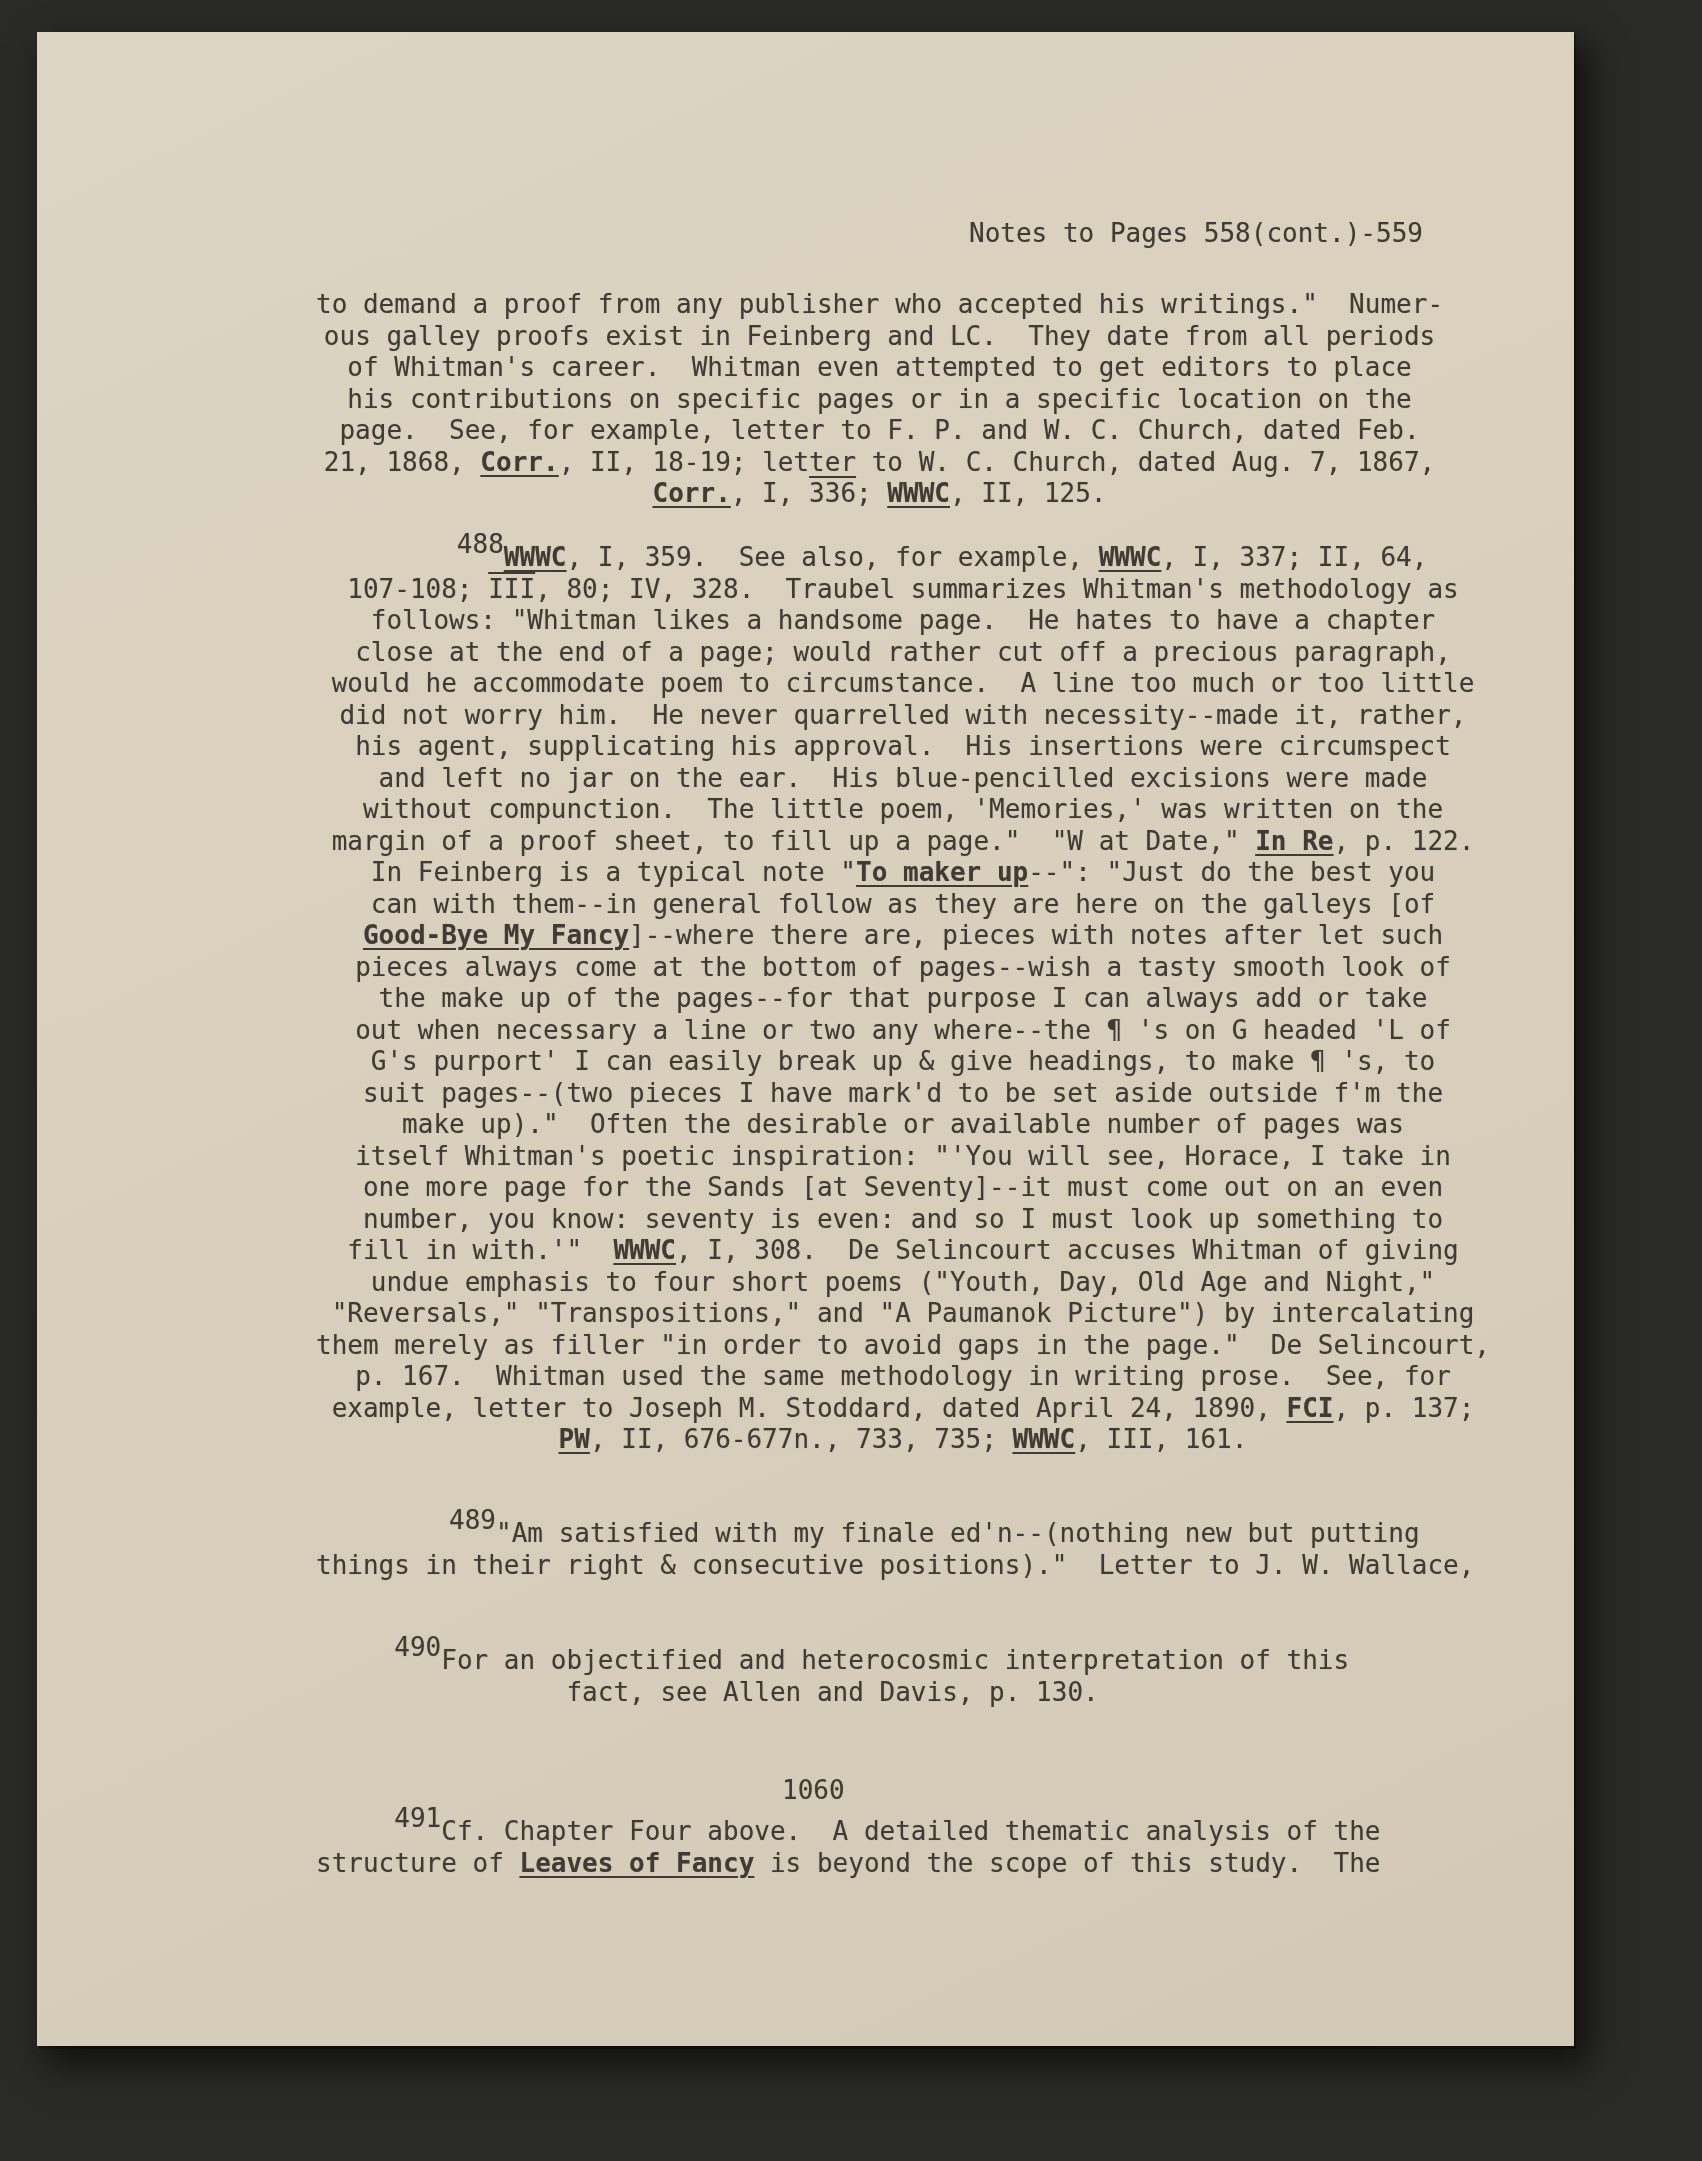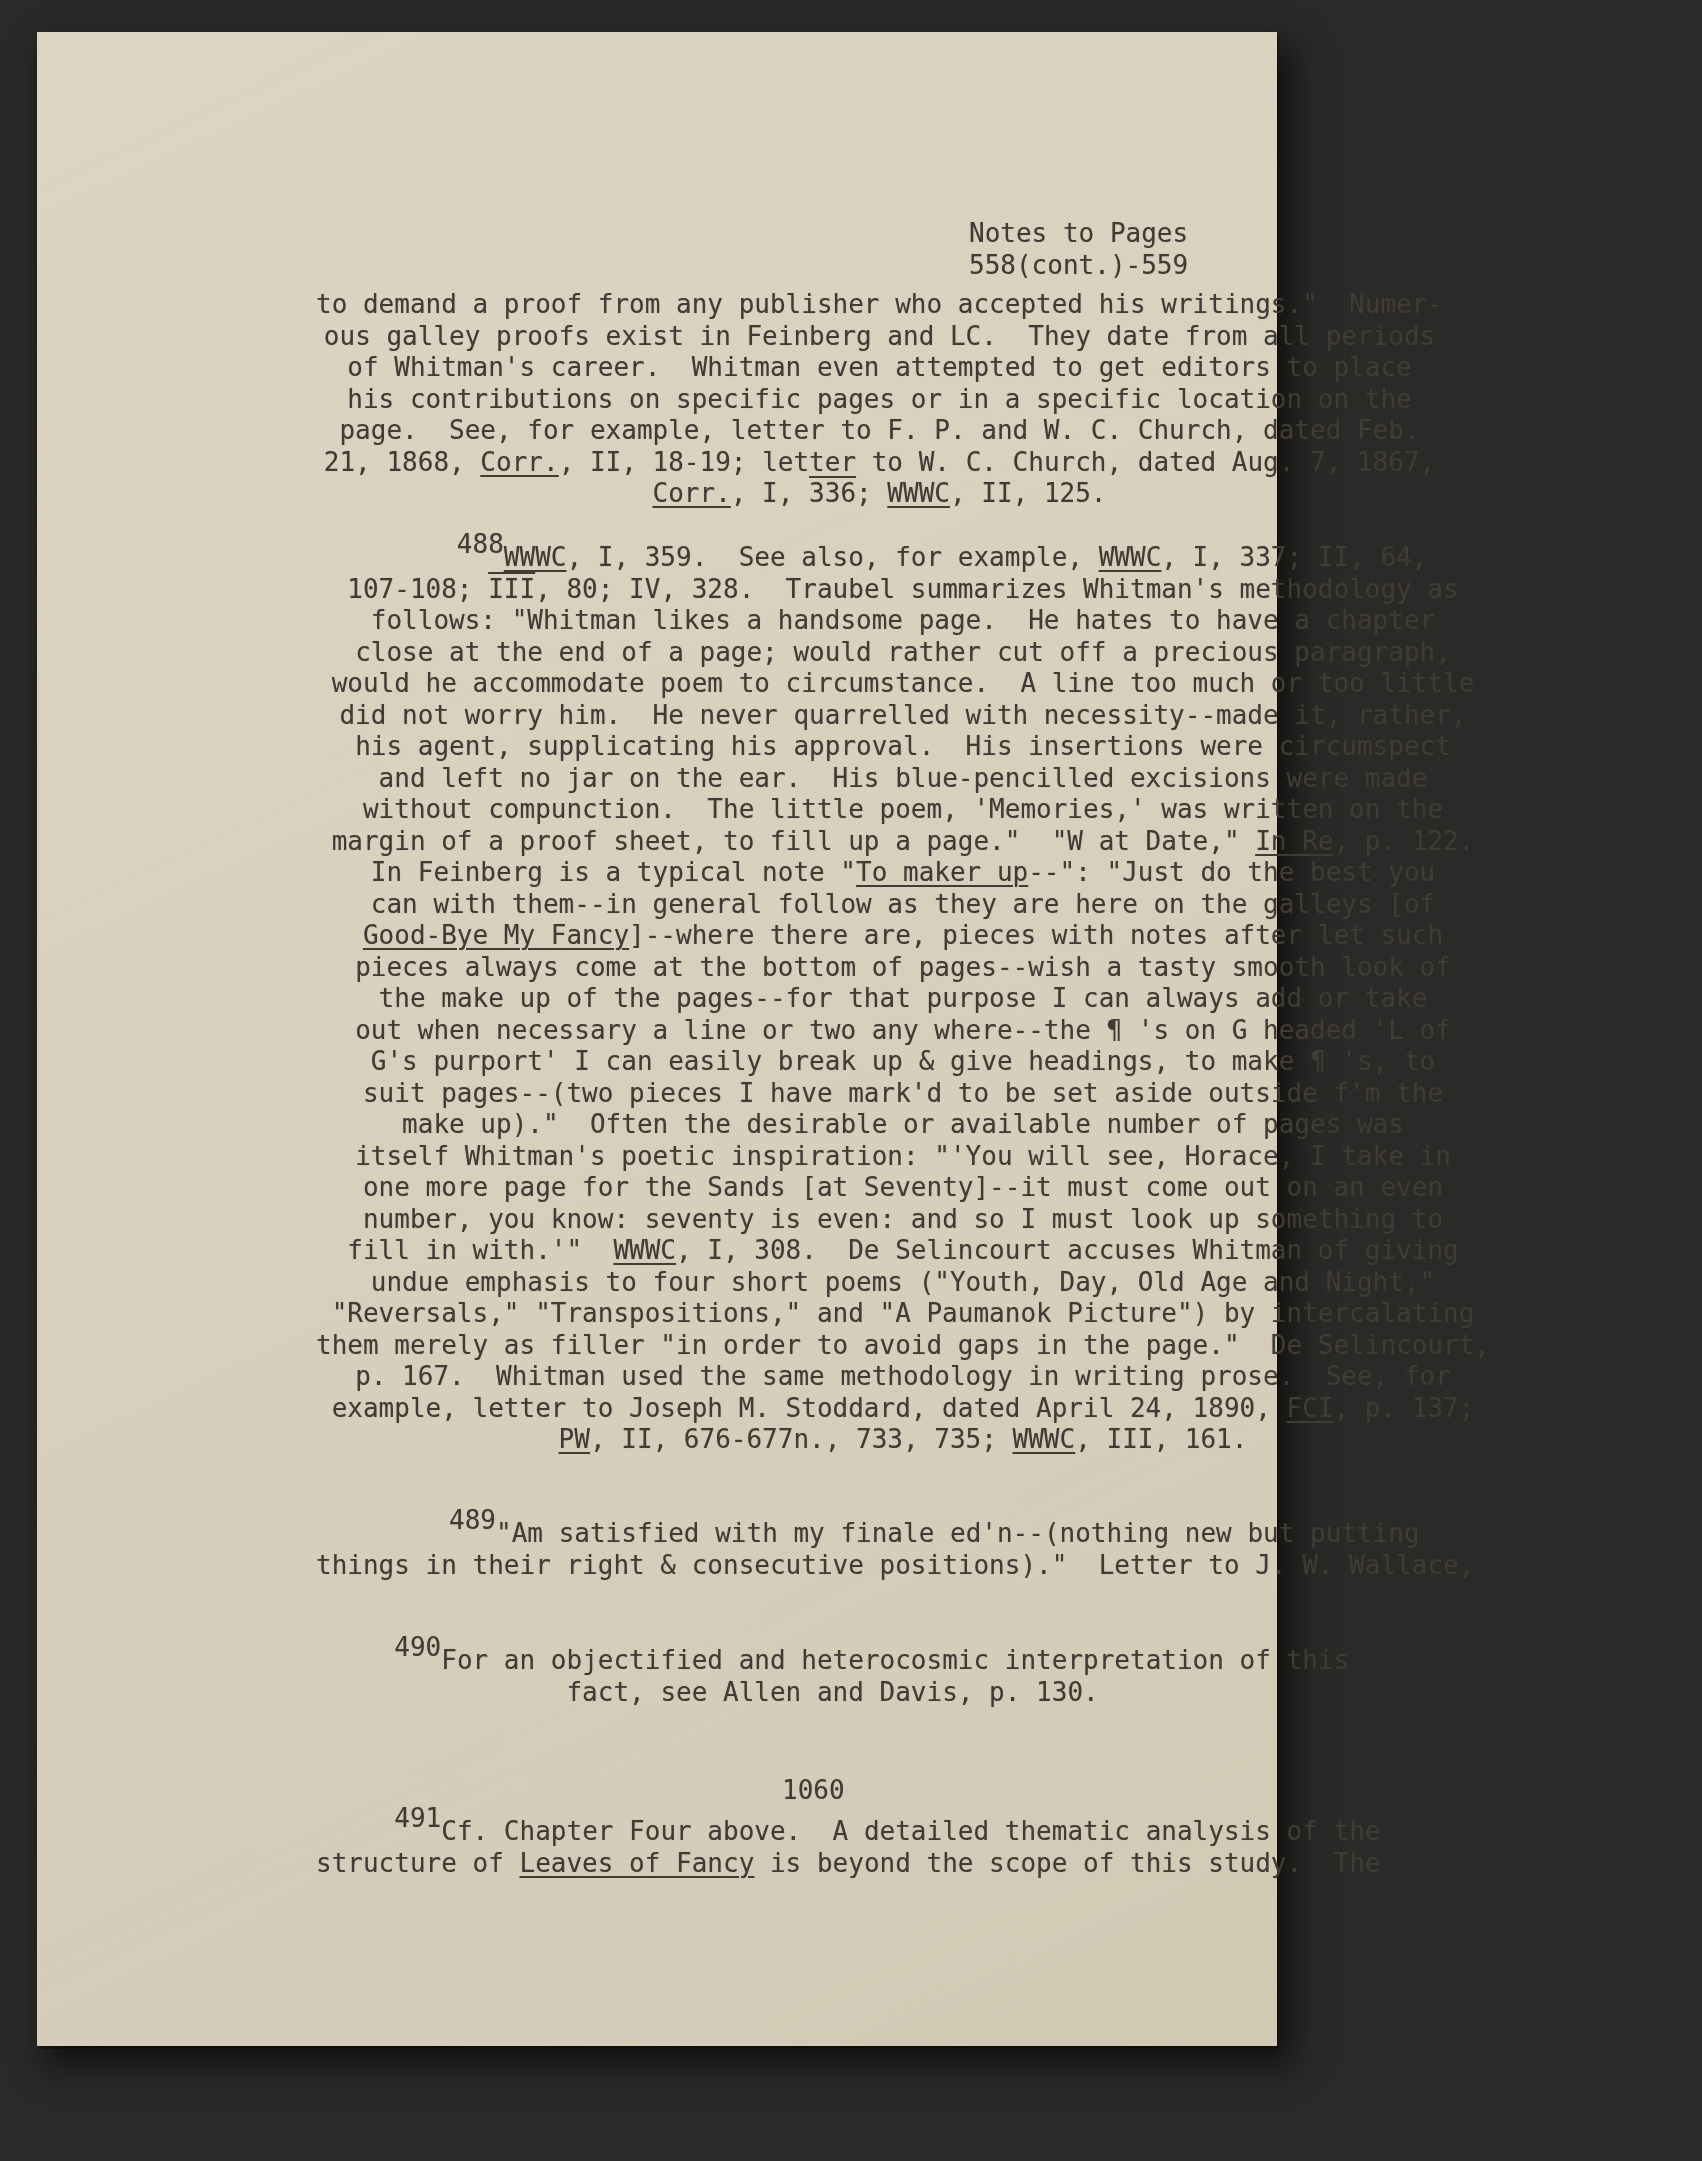--- a/index.html
+++ b/index.html
@@ -12,38 +12,39 @@
   html,body{width:1703px;height:2161px;}
   body{
     background:var(--bg);
     position:relative;
     overflow:hidden;
     font-family:"DejaVu Sans Mono", monospace;
   }
   .paper{
     position:absolute;
     left:37px; top:32px;
-    width:1240px; height:2014px;
+    width:1537px; height:2014px;
     background:linear-gradient(155deg,#ddd5c4 0%,var(--paper) 40%,#d5ccb9 78%,var(--paper2) 100%);
     box-shadow: 12.2px 16px 33px 3.8px rgba(0,0,0,.6), 1.9px 2.8px 0 0 rgba(20,14,8,.45);
     padding-left: 40px;
   }
   .tblock{
     position:absolute;
     left:279px;
     color:var(--ink);
     font-size:26px;
     line-height:31.5px;
     text-shadow:0 0 0.9px rgba(62,56,48,.35);
   }
   .tl{white-space:pre;text-align:center;}
   .ul{
     text-decoration:underline;
     text-decoration-thickness:1.9px;
     text-underline-offset:4.2px;
+    font-weight:bold;
   }
   .ol{
     text-decoration:overline;
     text-decoration-thickness:1.9px;
     margin-top:14px;
   }
   .sup{
     position:relative;
     top:-0.5em;
   }

